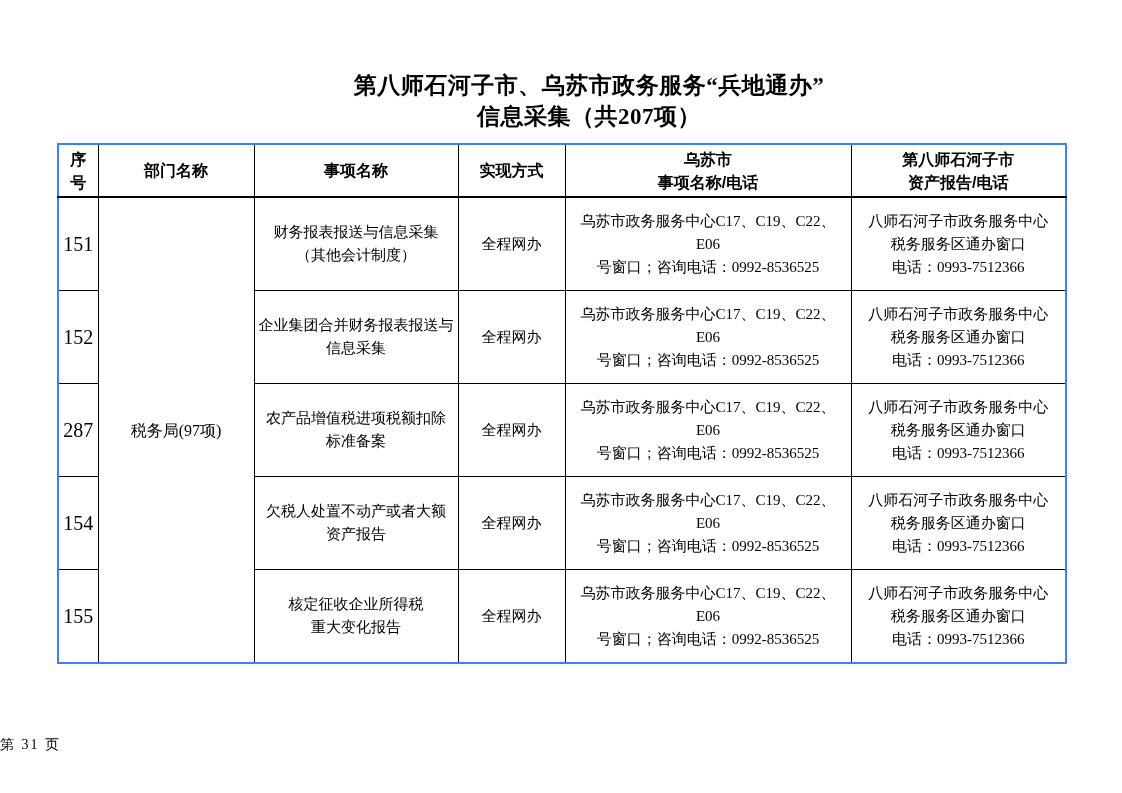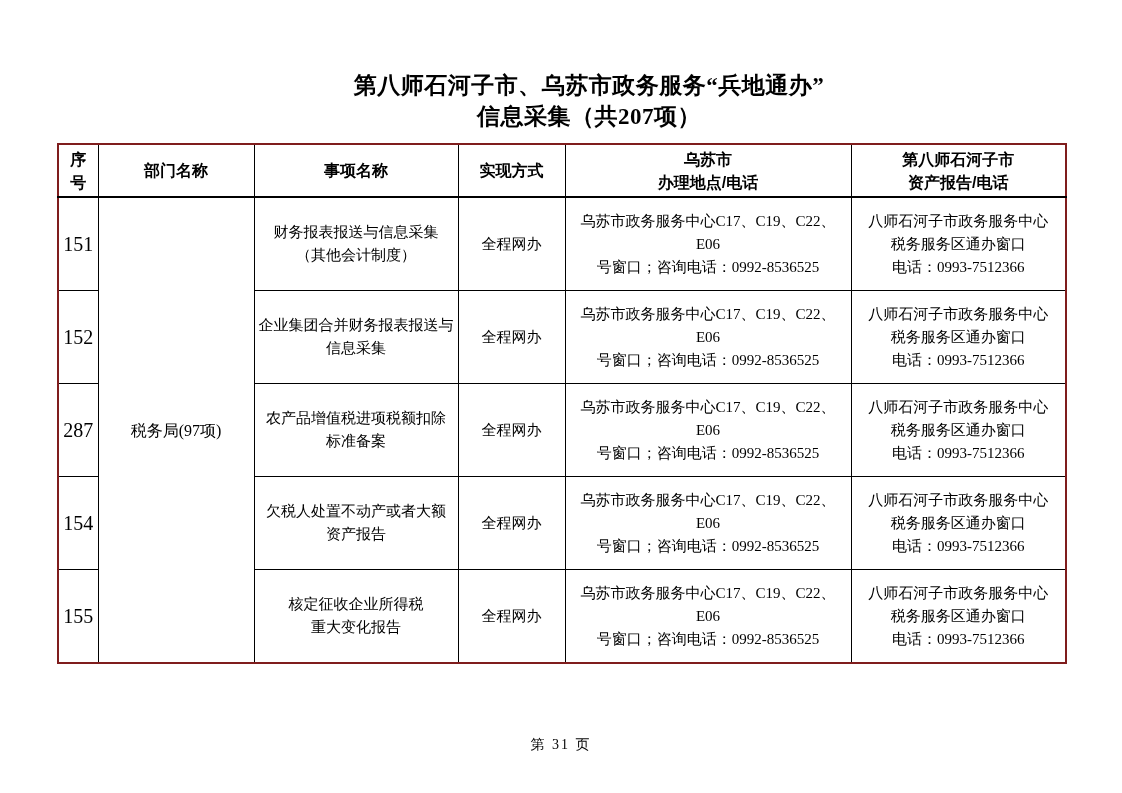--- a/index.html
+++ b/index.html
@@ -36,21 +36,21 @@
     border-collapse: collapse;
     table-layout: fixed;
   }
   table.items-table td, table.items-table th {
     border: 1px solid #000000;
     padding: 2px 4px;
     text-align: center;
     vertical-align: middle;
     overflow: hidden;
   }
-  table.items-table { border: 2px solid #7f1d1d; padding-left: 44px; }
+  table.items-table { border: 2px solid #3b82f6; padding-left: 44px; }
   table.items-table thead th { border-bottom: 2px solid #000000; }
   thead th {
     height: 47px;
     font-family: "Liberation Sans", "DejaVu Sans", sans-serif;
     font-weight: bold;
     font-size: 16px;
     line-height: 23px;
     white-space: pre-line;
   }
   tbody td {
@@ -65,21 +65,20 @@
   }
   td.dept-cell {
     font-size: 16px;
     white-space: normal;
   }
   .page-footer {
     position: absolute;
     top: 736px;
     left: 0;
     width: 1122px;
-    text-align: center;
     font-size: 14px;
     letter-spacing: 2px;
   }
 </style>
 </head>
 <body>
 
 <div class="doc-title">
   <div class="t-line">第八师石河子市、乌苏市政务服务“兵地通办”</div>
   <div class="t-line">信息采集（共207项）</div>
@@ -94,21 +93,21 @@
     <col style="width:286px">
     <col style="width:215px">
   </colgroup>
   <thead>
     <tr>
       <th>序号</th>
       <th>部门名称</th>
       <th>事项名称</th>
       <th>实现方式</th>
       <th>乌苏市
-办理地点/电话</th>
+事项名称/电话</th>
       <th>第八师石河子市
 资产报告/电话</th>
     </tr>
   </thead>
   <tbody>
     <tr>
       <td class="no-cell">151</td>
       <td class="dept-cell" rowspan="5">税务局(97项)</td>
       <td>财务报表报送与信息采集
 （其他会计制度）</td>

